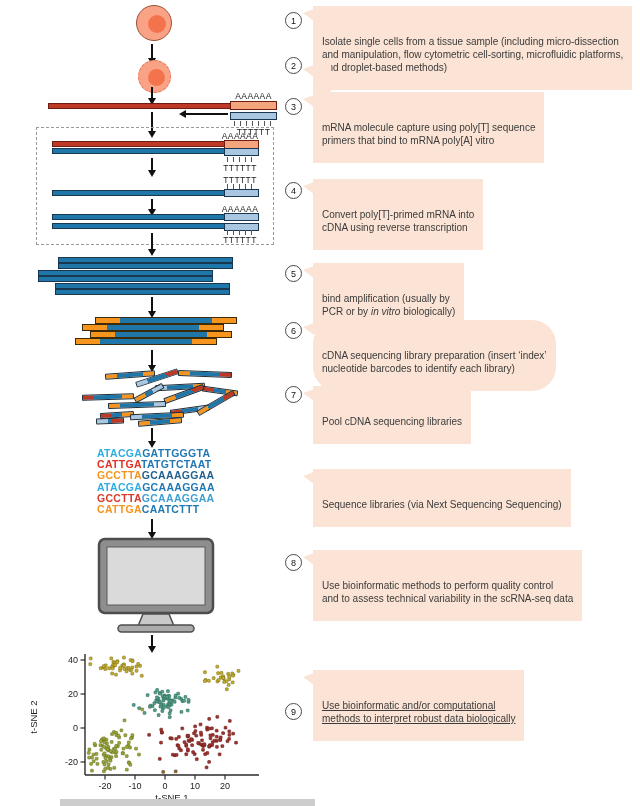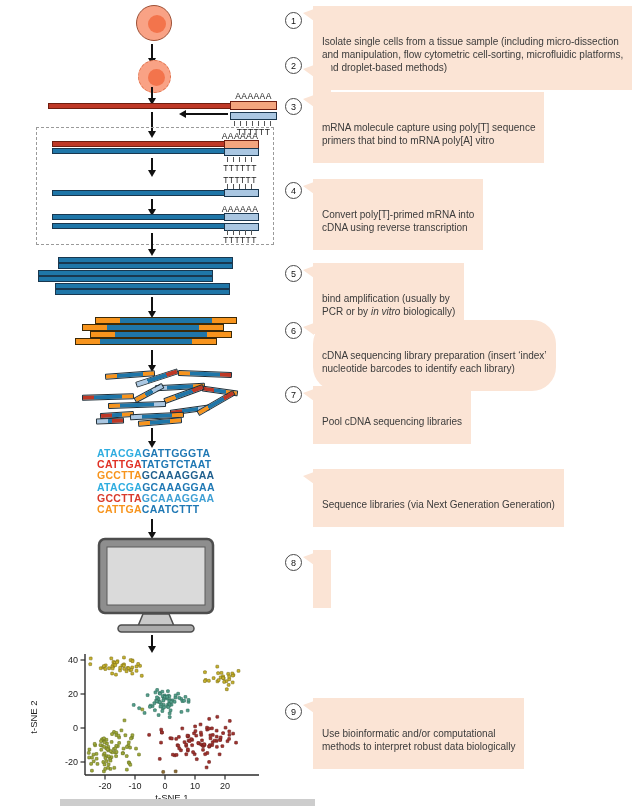--- a/index.html
+++ b/index.html
@@ -533,31 +533,32 @@
   </div>
 
   <div class="stepnum" style="left:285px;top:386px;">
       <span>7</span>
     </div>
   <div class="callout" style="left:313px;top:386px;">
     <div class="pointer"></div><span>Pool cDNA sequencing libraries</span>
   </div>
 
   <div class="callout" style="left:313px;top:469px;">
-    <div class="pointer"></div><span>Sequence libraries (via Next Generation Generation)</span>
+    <div class="pointer"></div><span>Sequence libraries (via Next Sequencing Sequencing)</span>
   </div>
 
   <div class="stepnum" style="left:285px;top:554px;">
       <span>8</span>
     </div>
   <div class="callout" style="left:313px;top:550px;">
-    <div class="pointer"></div>
+    <div class="pointer"></div><span>Use bioinformatic methods to perform quality control
+and to assess technical variability in the scRNA-seq data</span>
   </div>
 
   <div class="stepnum" style="left:285px;top:703px;">
       <span>9</span>
     </div>
-  <div class="callout" style="left:313px;top:698px;">
+  <div class="callout" style="left:313px;top:670px;text-decoration:underline;">
     <div class="pointer"></div><span>Use bioinformatic and/or computational
 methods to interpret robust data biologically</span>
   </div>
 
 </div>
 
 </body></html>

